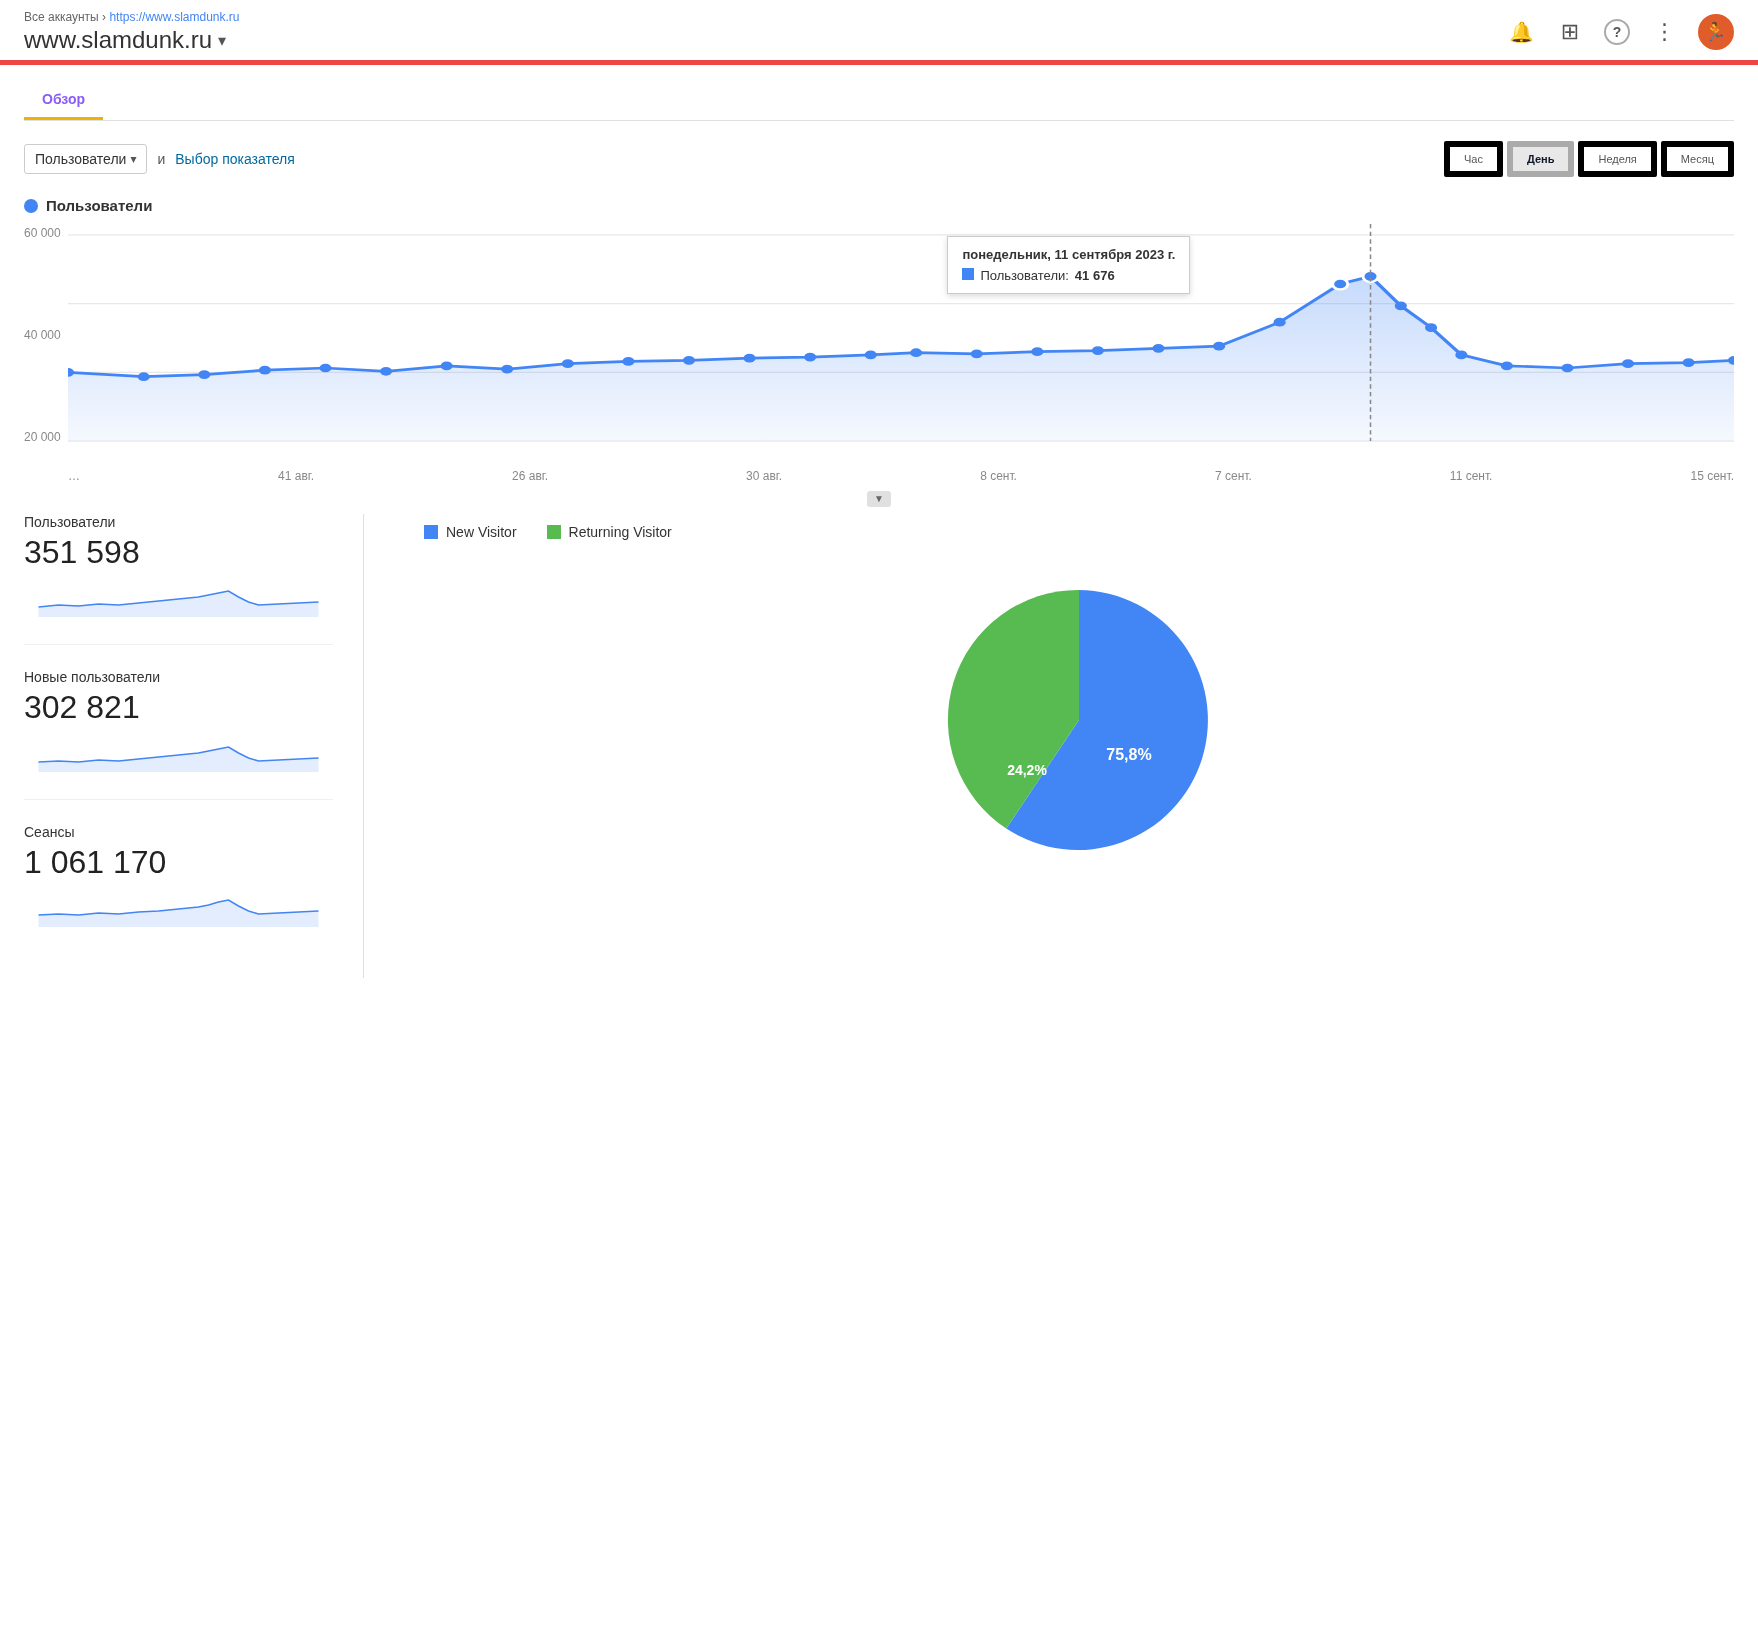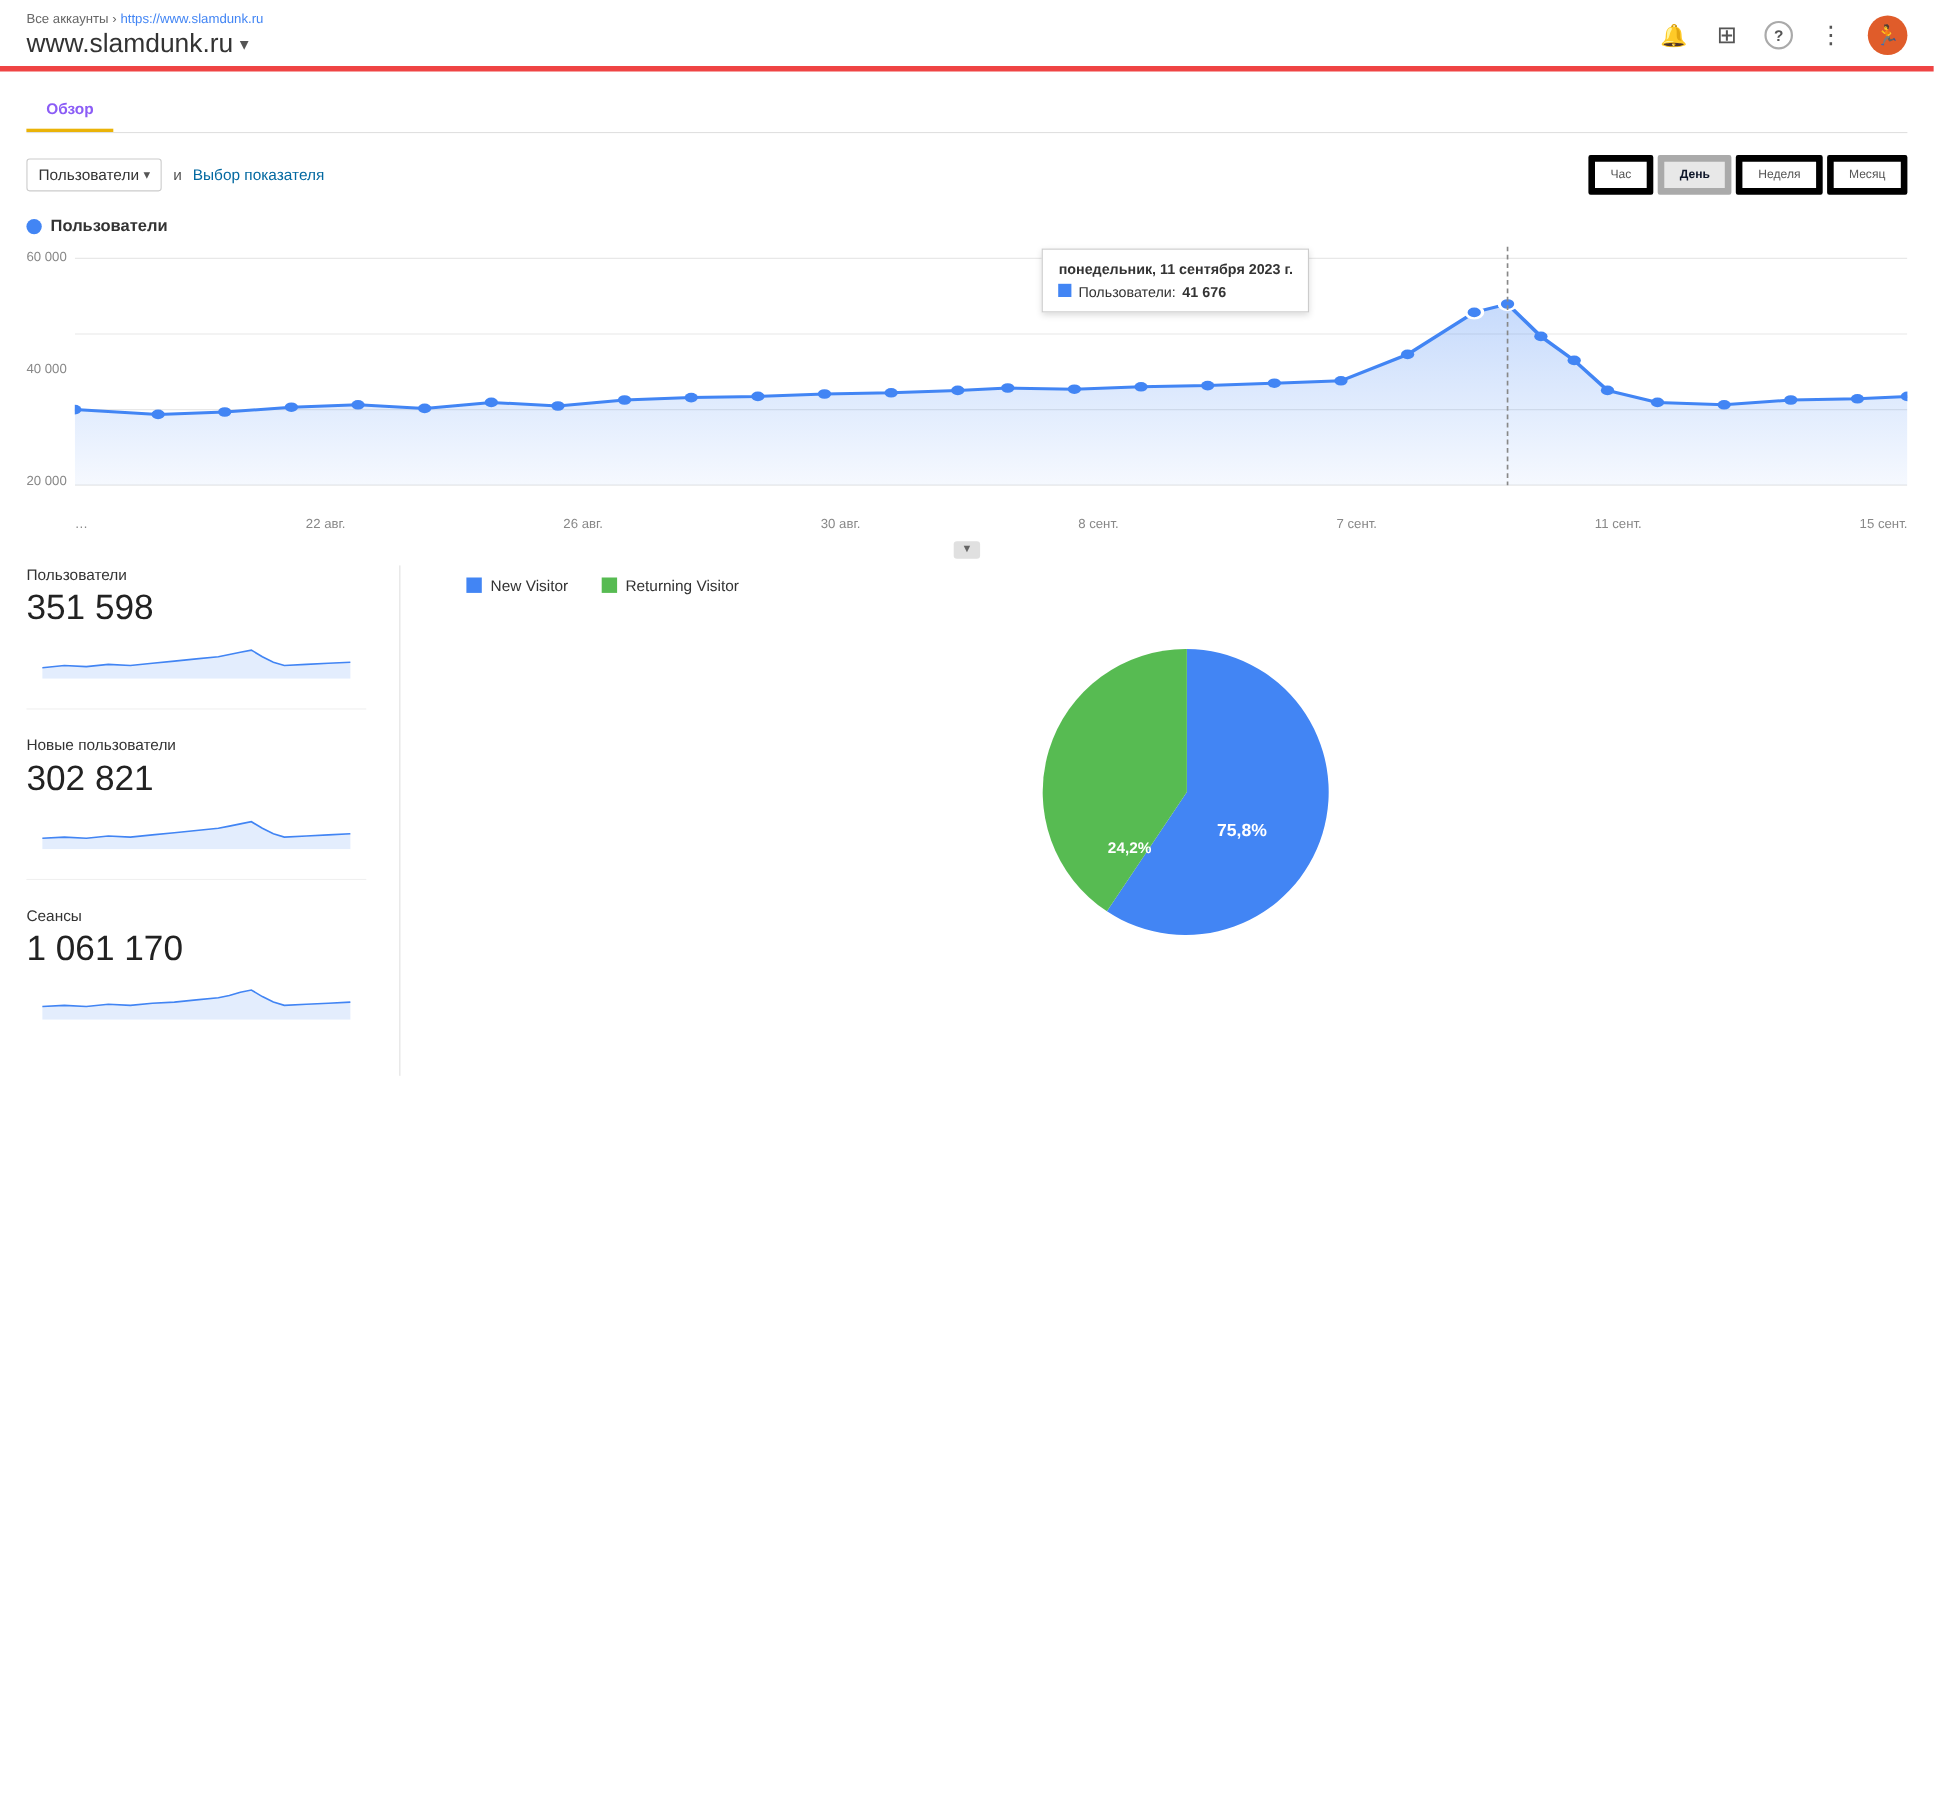--- a/index.html
+++ b/index.html
@@ -178,32 +178,32 @@
         <circle cx="920" cy="120" r="4" fill="#4285f4"></circle>
         <circle cx="950" cy="130" r="4" fill="#4285f4"></circle>
         <circle cx="990" cy="132" r="4" fill="#4285f4"></circle>
         <circle cx="1030" cy="128" r="4" fill="#4285f4"></circle>
         <circle cx="1070" cy="127" r="4" fill="#4285f4"></circle>
         <circle cx="1100" cy="125" r="4" fill="#4285f4"></circle>
 
         <line x1="860" y1="0" x2="860" y2="199" stroke="#888" stroke-width="1" stroke-dasharray="4,3"></line>
       </svg>
       
-      <div class="tooltip-box" style="left:54%;top:2px;">
+      <div class="tooltip-box" style="left:54%;top:12px;">
         <div class="tooltip-date">понедельник, 11 сентября 2023 г.</div>
         <div class="tooltip-metric">
           <span class="tooltip-sq"></span>
           <span>Пользователи:</span>
           <span class="tooltip-val">41 676</span>
         </div>
       </div>
       
       <div style="display:flex;justify-content:space-between;padding:0 0 0 44px;font-size:12px;color:#888;margin-top:2px;">
         <span>…</span>
-        <span>22 авг.</span>
+        <span>41 авг.</span>
         <span>26 авг.</span>
         <span>30 авг.</span>
         <span>8 сент.</span>
         <span>7 сент.</span>
         <span>11 сент.</span>
         <span>15 сент.</span>
       </div>
       
       <div class="scroll-indicator" style="margin-top:6px;">
         <div class="scroll-btn">▼</div>

